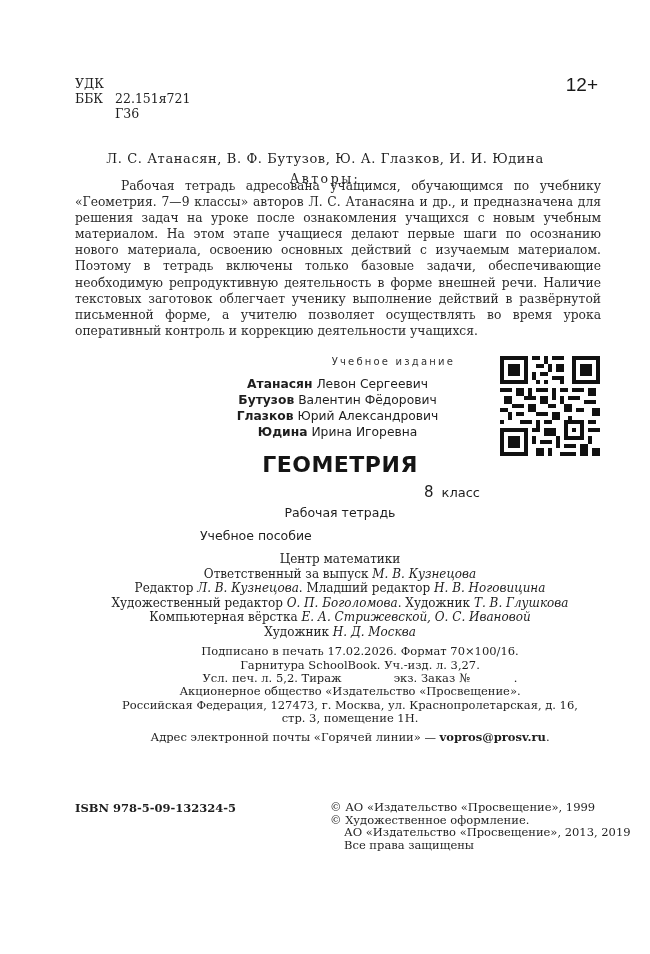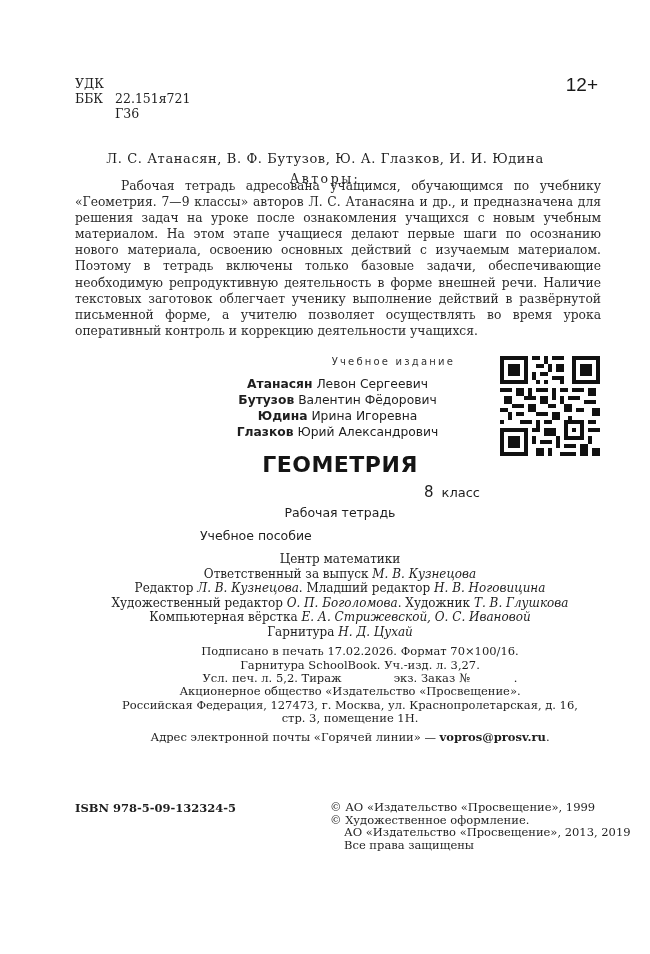--- a/index.html
+++ b/index.html
@@ -72,22 +72,22 @@
 
 <div class="abs para serif">
   <p>Рабочая тетрадь адресована учащимся, обучающимся по учебнику «Геометрия. 7—9 классы» авторов Л. С. Атанасяна и др., и предназначена для решения задач на уроке после ознакомления учащихся с новым учебным материалом. На этом этапе учащиеся делают первые шаги по осознанию нового материала, освоению основных действий с изучаемым материалом. Поэтому в тетрадь включены только базовые задачи, обеспечивающие необходимую репродуктивную деятельность в форме внешней речи. Наличие текстовых заготовок облегчает ученику выполнение действий в развёрнутой письменной форме, а учителю позволяет осуществлять во время урока оперативный контроль и коррекцию деятельности учащихся.</p>
 </div>
 
 <div class="abs edition sans">Учебное издание</div>
 
 <div class="abs names sans">
   <div><b>Атанасян</b> <span>Левон Сергеевич</span></div>
   <div><b>Бутузов</b> <span>Валентин Фёдорович</span></div>
+  <div><b>Глазков</b> <span>Юрий Александрович</span></div>
   <div><b>Юдина</b> <span>Ирина Игоревна</span></div>
-  <div><b>Глазков</b> <span>Юрий Александрович</span></div>
 </div>
 
 <div class="abs qr">
   <svg width="100" height="100" viewBox="0 0 25 25" shape-rendering="crispEdges">
     <rect width="25" height="25" fill="#fff"></rect>
     <g fill="#111">
 
       <path d="M0 0h7v7h-7zM1 1v5h5v-5zM2 2h3v3h-3z" fill-rule="evenodd"></path>
       <path d="M18 0h7v7h-7zM19 1v5h5v-5zM20 2h3v3h-3z" fill-rule="evenodd"></path>
       <path d="M0 18h7v7h-7zM1 19v5h5v-5zM2 20h3v3h-3z" fill-rule="evenodd"></path>
@@ -161,21 +161,21 @@
 </div>
 <div class="abs workbook sans">Рабочая тетрадь</div>
 <div class="abs manual sans">Учебное пособие</div>
 
 <div class="abs credits serif">
   <div>Центр математики</div>
   <div><span>Ответственный за выпуск</span> <i>М. В. Кузнецова</i></div>
   <div><span>Редактор</span> <i>Л. В. Кузнецова</i><span>. Младший редактор</span> <i>Н. В. Ноговицина</i></div>
   <div><span>Художественный редактор</span> <i>О. П. Боголомова</i><span>. Художник</span> <i>Т. В. Глушкова</i></div>
   <div><span>Компьютерная вёрстка</span> <i>Е. А. Стрижевской, О. С. Ивановой</i></div>
-  <div><span>Гарнитура</span> <i>Н. Д. Цухай</i></div>
+  <div><span>Художник</span> <i>Н. Д. Москва</i></div>
 </div>
 
 <div class="abs print serif">
   <div>Подписано в печать 17.02.2026. Формат 70×100/16.</div>
   <div>Гарнитура SchoolBook. Уч.-изд. л. 3,27.</div>
   <div><span>Усл. печ. л. 5,2. Тираж</span><span class="blank"></span><span>экз. Заказ №</span><span class="blank2"></span><span>.</span></div>
 </div>
 
 <div class="abs publisher serif">
   <div>Акционерное общество «Издательство «Просвещение».</div>

